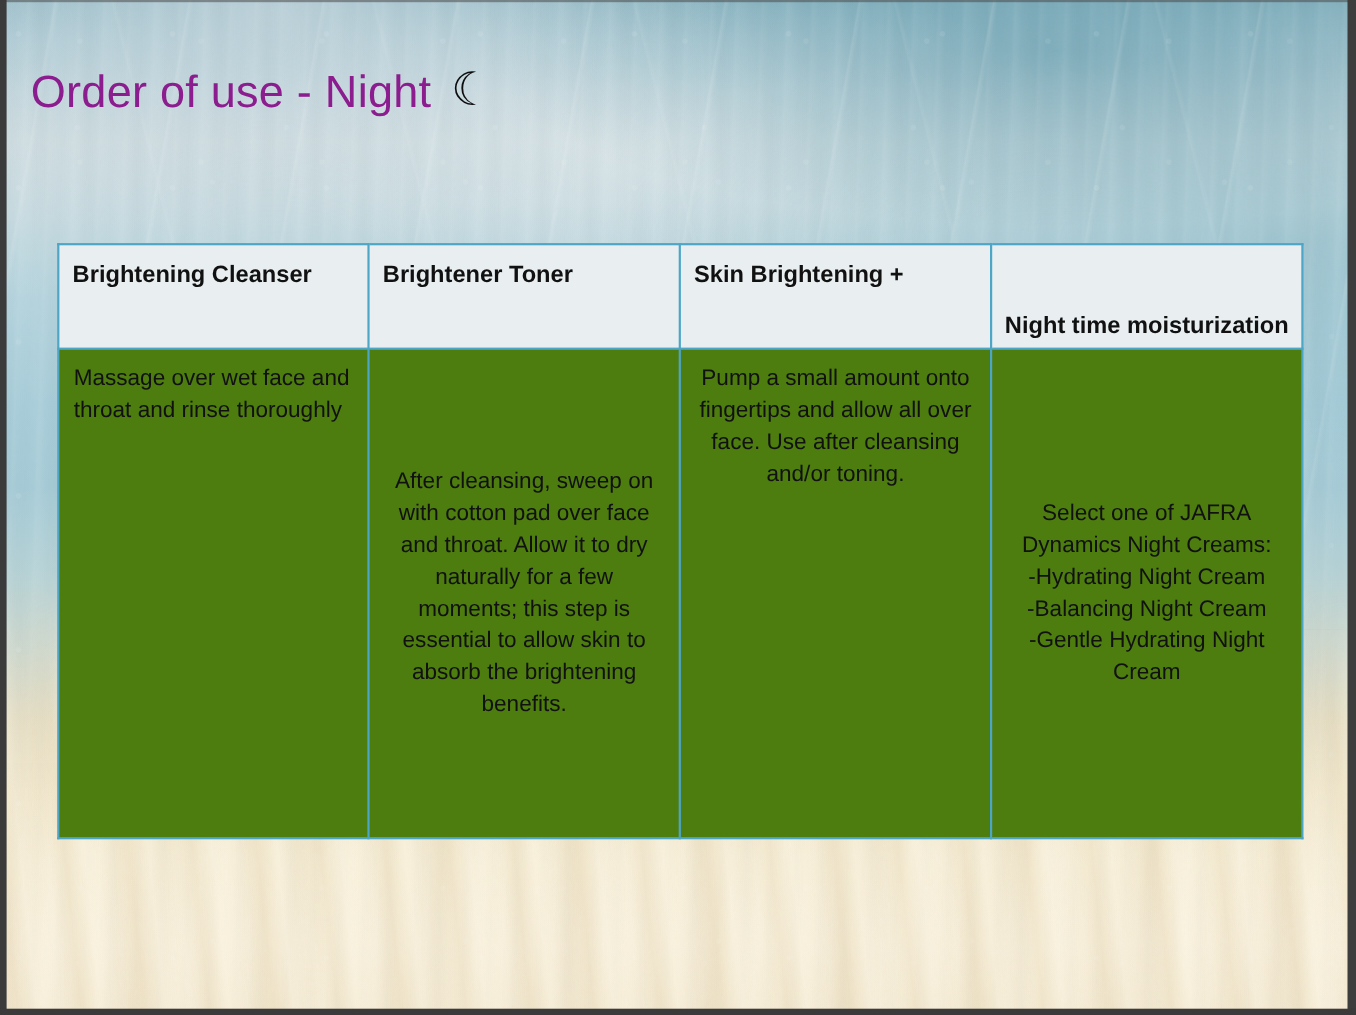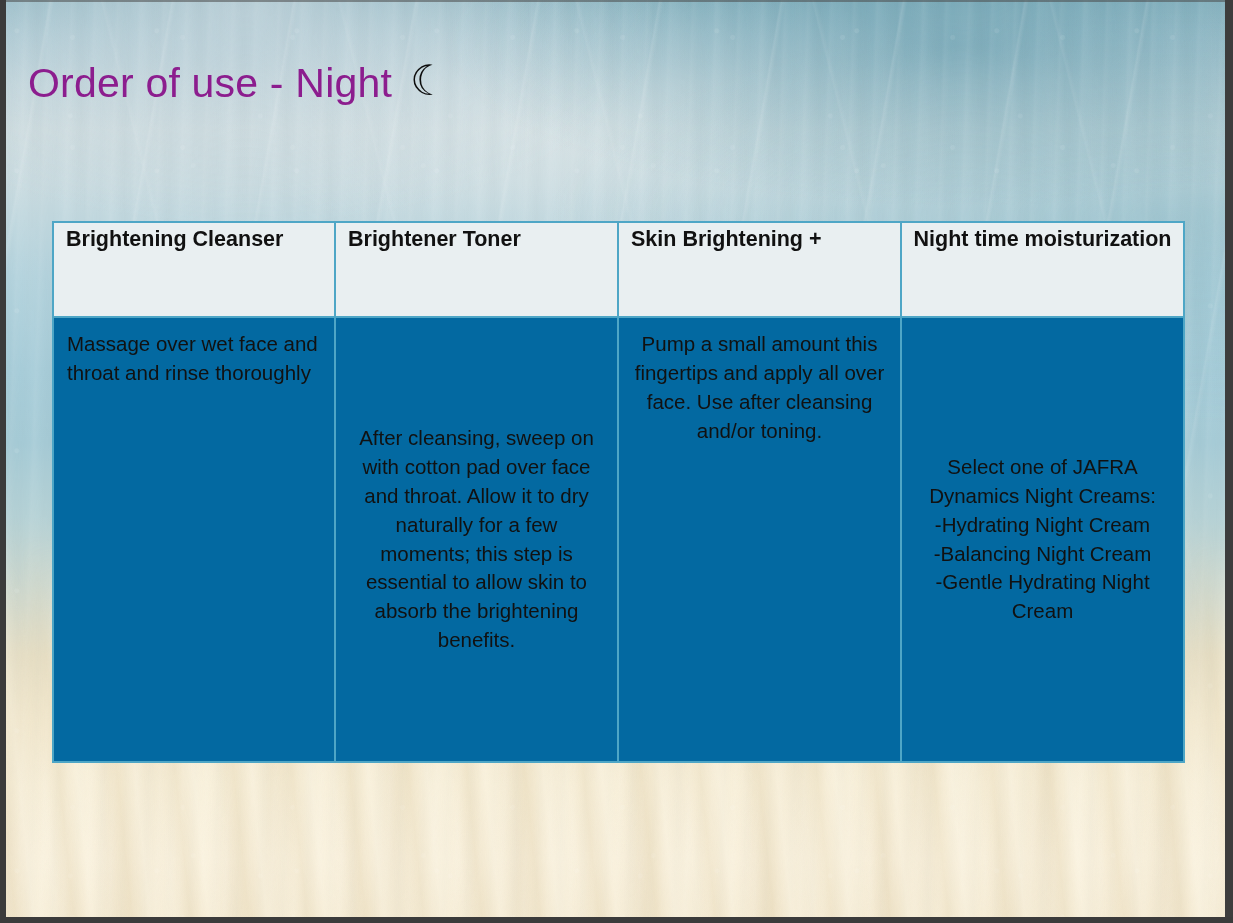--- a/index.html
+++ b/index.html
@@ -177,34 +177,34 @@
   table.schedule td {
     border: 2px solid #4ea6c6;
     padding: 0;
     vertical-align: top;
   }
   table.schedule thead th {
     background: #e9eff1;
     height: 93px;
   }
   table.schedule tbody td {
-    background: #0369a1;
+    background: #4d7c0f;
     height: 443px;
     margin-left: 48px;
   }
 
   .hcell {
     font-size: 21.5px;
     font-weight: bold;
     color: #111111;
     line-height: 1.22;
-    padding: 3px 12px 0 12px;
-    font-family: "Liberation Sans", sans-serif;
-  }
-  .hcell.center { text-align: center; padding-left: 8px; padding-right: 8px; }
+    padding: 13px 12px 0 12px;
+    font-family: "Liberation Sans", sans-serif;
+  }
+  .hcell.center { text-align: center; padding-left: 8px; padding-right: 8px; margin-top: 47px; }
   .hcell.left   { text-align: left; }
 
   .bcell {
     font-size: 20.5px;
     color: #111111;
     line-height: 1.41;
     font-family: "Liberation Sans", sans-serif;
     height: 100%;
     box-sizing: border-box;
     display: flex;
@@ -270,21 +270,21 @@
               <p>Massage over wet face and throat and rinse thoroughly</p>
             </div>
           </td>
           <td>
             <div class="bcell bottom align-center">
               <p>After cleansing, sweep on with cotton pad over face and throat.  Allow it to dry naturally for a few moments; this step is essential to allow skin to absorb the brightening benefits.</p>
             </div>
           </td>
           <td>
             <div class="bcell top align-center">
-              <p>Pump a small amount this fingertips and apply all over face.  Use after cleansing and/or toning.</p>
+              <p>Pump a small amount onto fingertips and allow all over face.  Use after cleansing and/or toning.</p>
             </div>
           </td>
           <td>
             <div class="bcell middle align-center">
               <p>Select one of JAFRA Dynamics Night Creams:
 -Hydrating Night Cream
 -Balancing Night Cream
 -Gentle Hydrating Night Cream</p>
             </div>
           </td>

